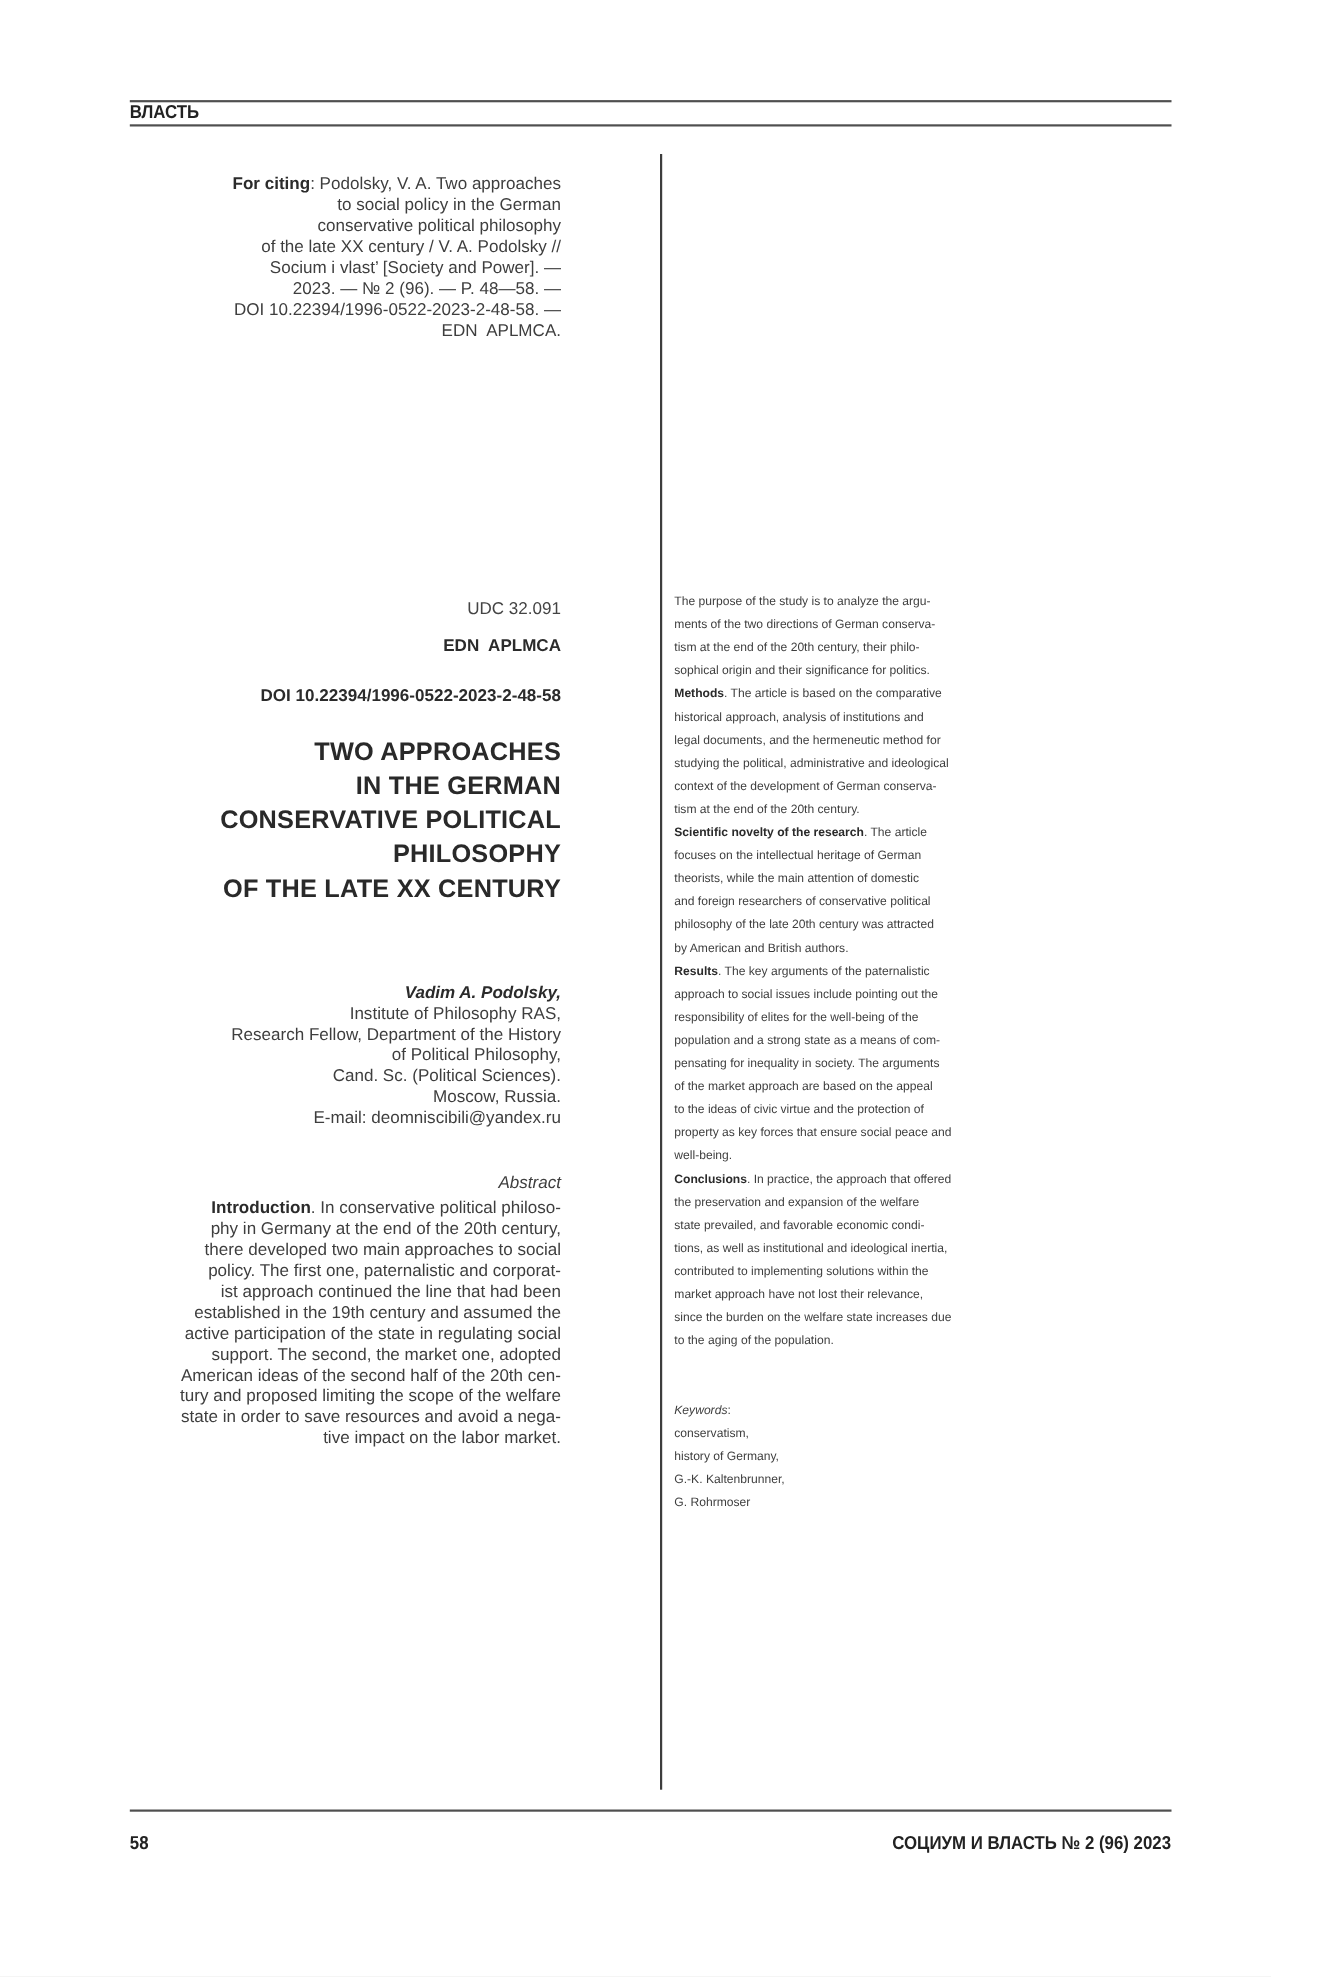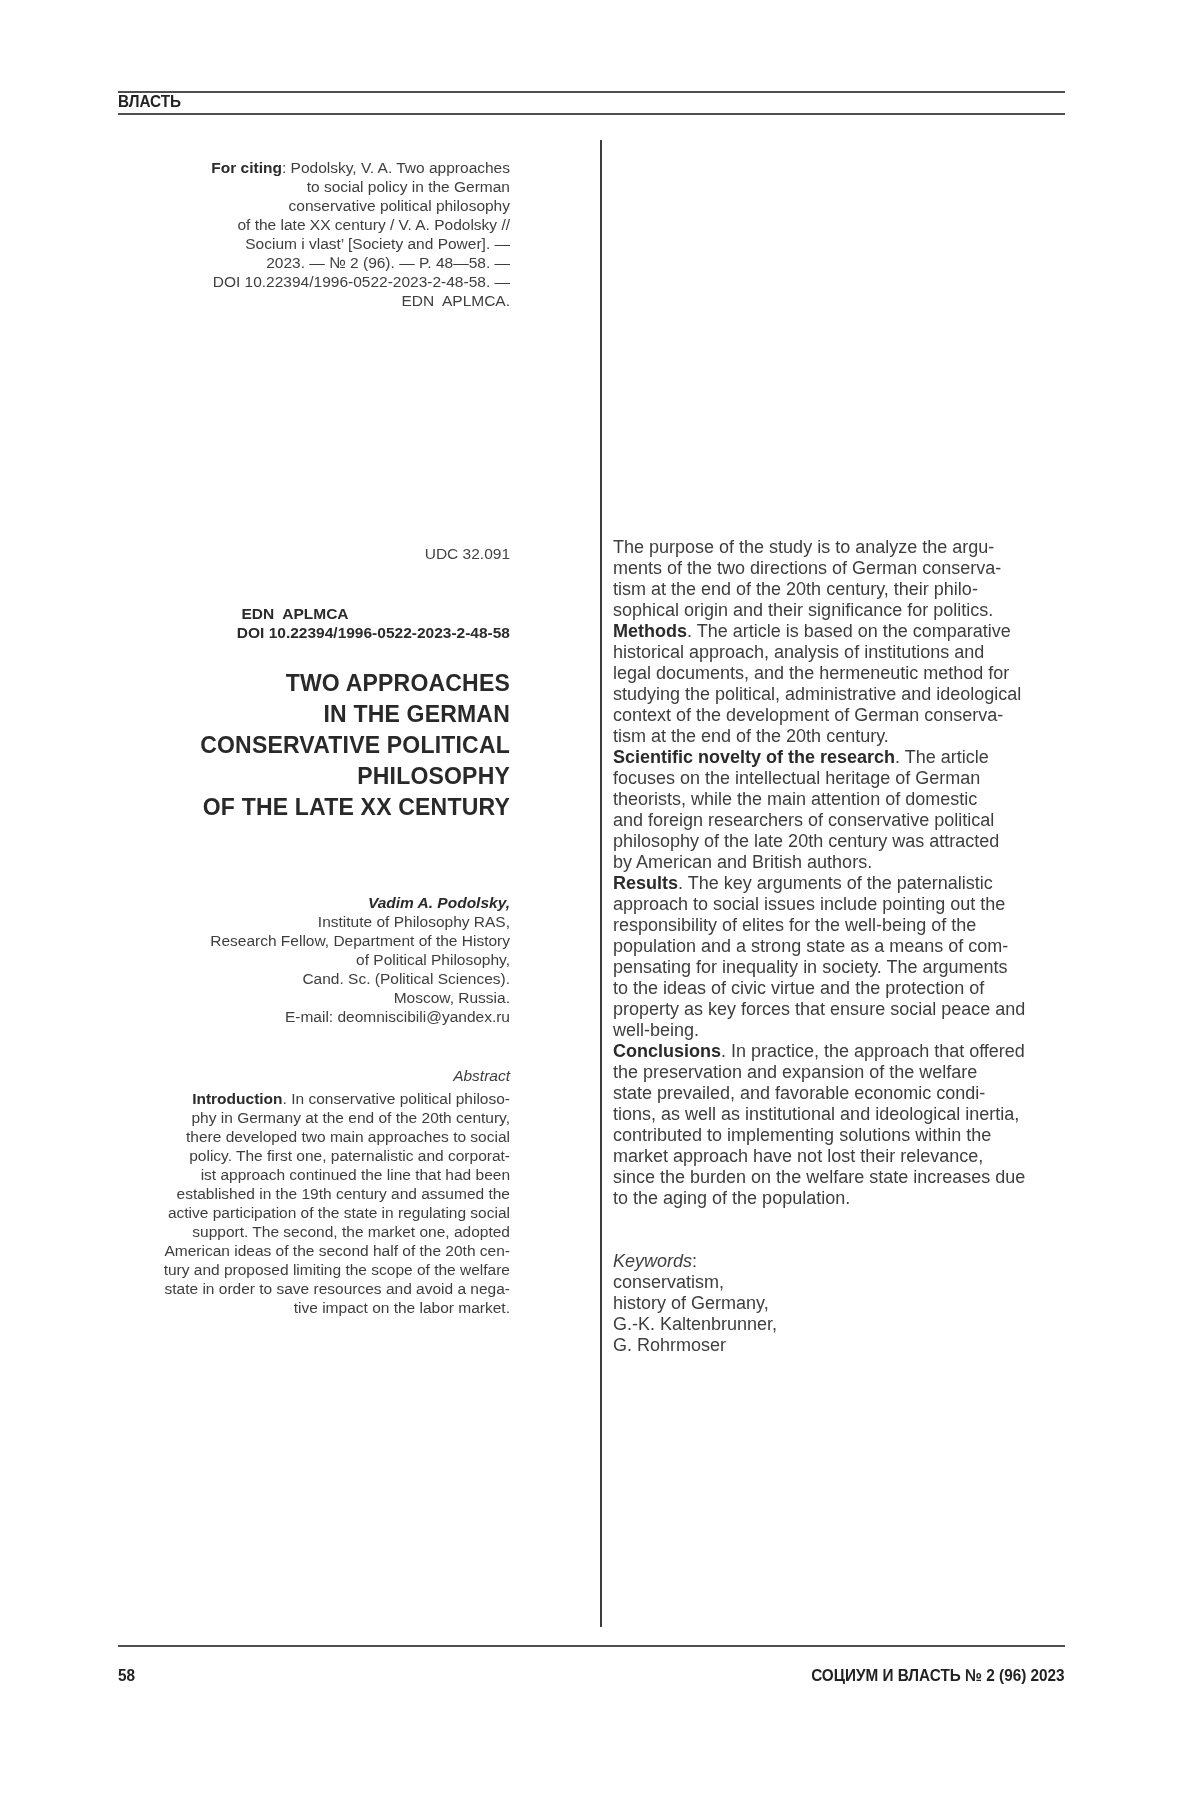--- a/index.html
+++ b/index.html
@@ -22,29 +22,29 @@
   .lines .tl { white-space:pre-wrap; }
   .b  { font-weight:700; color:#2b2b2b; }
   .i  { font-style:italic; }
   .bi { font-weight:700; font-style:italic; color:#2b2b2b; }
 
   
   .leftcol { position:absolute; left:80px; width:430px; text-align:right; }
   .citation-block { top:158px; font-size:15.5px; line-height:19px; }
   .meta-line { position:absolute; left:80px; width:430px; text-align:right; font-size:15.5px; white-space:pre-wrap; }
   .udc { top:545px; color:#444; }
-  .edn { top:605px; font-weight:700; color:#2b2b2b;text-align:center; }
+  .edn { top:579px; font-weight:700; color:#2b2b2b; }
   .doi { top:624px; font-weight:700; color:#2b2b2b; }
   .article-title { top:668px; font-size:23px; line-height:31px; font-weight:700; color:#292929; letter-spacing:0.2px; }
   .author-block { top:893px; font-size:15.5px; line-height:19px; }
   .abstract-heading { position:absolute; left:80px; width:430px; text-align:right; top:1067px; font-size:15.5px; font-style:italic; }
   .abstract-body { top:1089px; font-size:15.5px; line-height:19px; }
 
   
-  .annotation { position:absolute; left:613px; top:537px; width:455px; font-size:18px; line-height:21px; text-align:left; }
+  .annotation { position:absolute; left:613px; top:537px; width:455px; font-size:11px; line-height:21px; text-align:left; }
   .keywords { margin-top:42px; }
 
   .page-number {
     position:absolute; left:118px; top:1666px; font-size:17px; font-weight:700; color:#222;
     transform:scaleX(0.9); transform-origin:left center;
   }
   .journal-ref {
     position:absolute; right:135px; top:1666px; font-size:17px; font-weight:700; color:#222;
     transform:scaleX(0.9); transform-origin:right center; white-space:pre;
   }
@@ -131,20 +131,21 @@
         <div class="tl"><span>and foreign researchers of conservative political</span></div>
         <div class="tl"><span>philosophy of the late 20th century was attracted</span></div>
         <div class="tl"><span>by American and British authors.</span></div>
       </div>
     <div class="lines">
         <div class="tl"><span class="b">Results</span><span>. The key arguments of the paternalistic</span></div>
         <div class="tl"><span>approach to social issues include pointing out the</span></div>
         <div class="tl"><span>responsibility of elites for the well-being of the</span></div>
         <div class="tl"><span>population and a strong state as a means of com-</span></div>
         <div class="tl"><span>pensating for inequality in society. The arguments</span></div>
+        <div class="tl"><span>of the market approach are based on the appeal</span></div>
         <div class="tl"><span>to the ideas of civic virtue and the protection of</span></div>
         <div class="tl"><span>property as key forces that ensure social peace and</span></div>
         <div class="tl"><span>well-being.</span></div>
       </div>
     <div class="lines">
         <div class="tl"><span class="b">Conclusions</span><span>. In practice, the approach that offered</span></div>
         <div class="tl"><span>the preservation and expansion of the welfare</span></div>
         <div class="tl"><span>state prevailed, and favorable economic condi-</span></div>
         <div class="tl"><span>tions, as well as institutional and ideological inertia,</span></div>
         <div class="tl"><span>contributed to implementing solutions within the</span></div>

